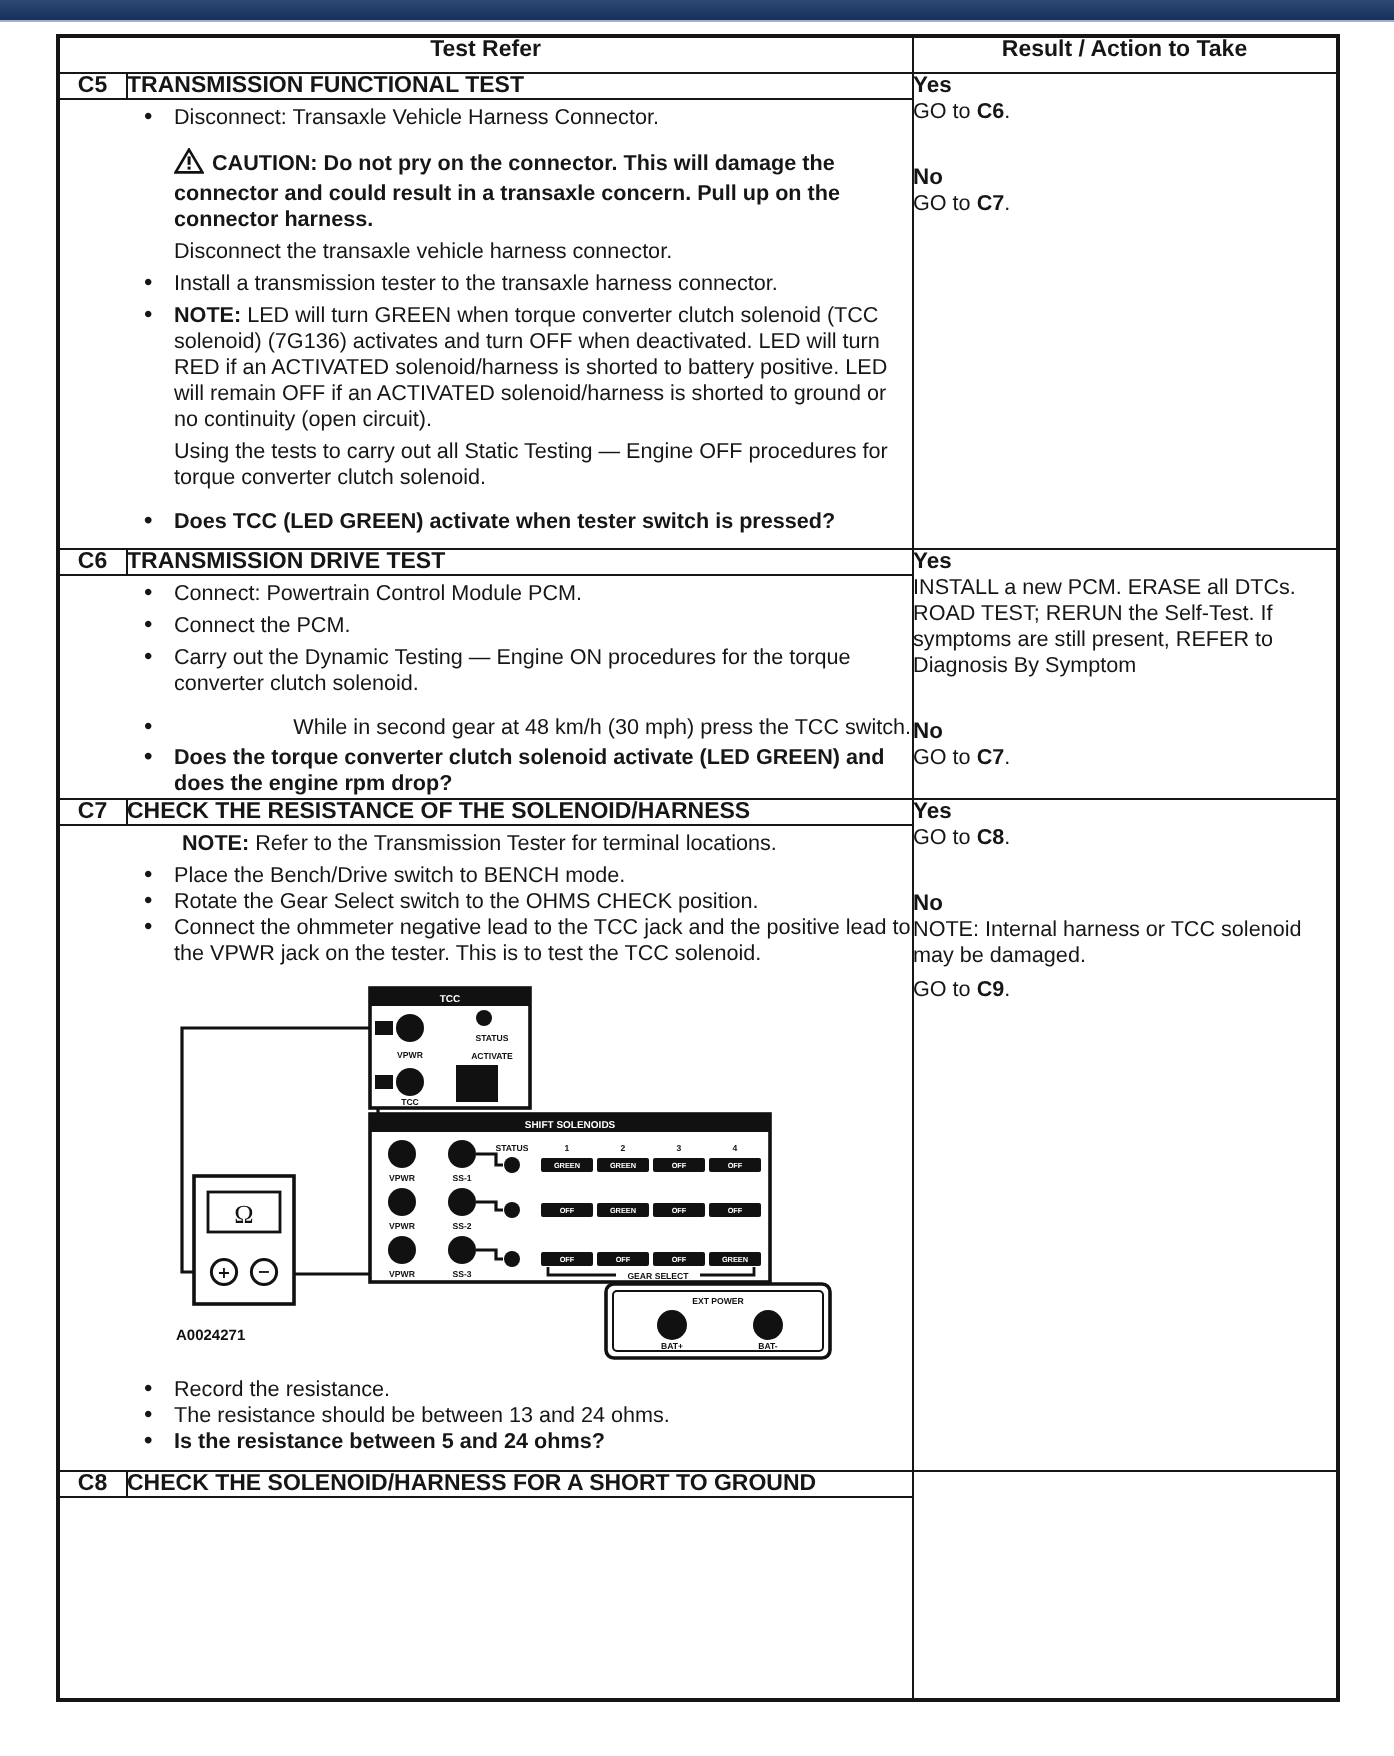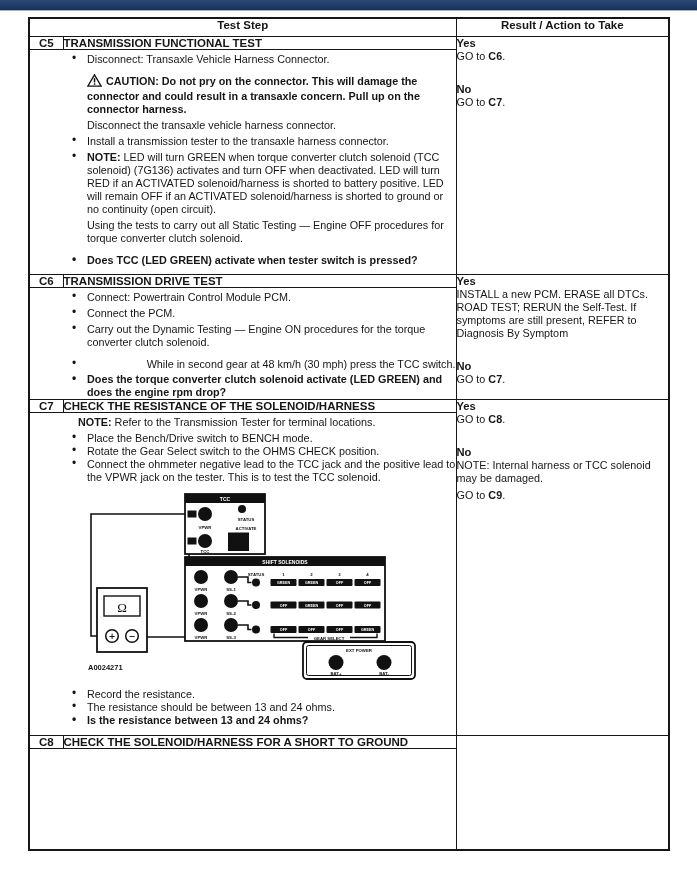--- a/index.html
+++ b/index.html
@@ -65,21 +65,21 @@
 
   <table class="diag">
     <colgroup>
         <col style="width:34px">
         <col style="width:393px">
         <col style="width:213px">
       </colgroup>
 
     <tbody>
         <tr>
-      <th class="h-step" colspan="2">Test Step</th>
+      <th class="h-step" colspan="2">Test Refer</th>
       <th class="h-result">Result / Action to Take</th>
     </tr>
 
     <tr>
       <td class="id-cell">C5</td>
       <td class="title-cell">TRANSMISSION FUNCTIONAL TEST</td>
       <td class="result-cell result-col r-c5" rowspan="2">
         <div class="res-label">Yes</div>
         <div class="res-line"><span>GO to </span><b>C6</b><span>.</span></div>
         <div class="res-label res-sp">No</div>
@@ -132,21 +132,21 @@
       <td class="result-cell result-col r-c7" rowspan="2">
         <div class="res-label">Yes</div>
         <div class="res-line"><span>GO to </span><b>C8</b><span>.</span></div>
         <div class="res-label res-sp">No</div>
         <div class="res-line">NOTE: Internal harness or TCC solenoid may be damaged.</div>
         <div class="res-line res-go"><span>GO to </span><b>C9</b><span>.</span></div>
       </td>
     </tr>
     <tr>
       <td class="body-cell" colspan="2" style="height:322px;">
-        <div class="para" style="margin-left:48px;"><span class="note-label">NOTE:</span><span> Refer to the Transmission Tester for terminal locations.</span></div>
+        <div class="para" style="margin-left:61px;"><span class="note-label">NOTE:</span><span> Refer to the Transmission Tester for terminal locations.</span></div>
         <div class="bullet">Place the Bench/Drive switch to BENCH mode.</div>
         <div class="bullet" style="margin-top:0;">Rotate the Gear Select switch to the OHMS CHECK position.</div>
         <div class="bullet" style="margin-top:0;">Connect the ohmmeter negative lead to the TCC jack and the positive lead to the VPWR jack on the tester. This is to test the TCC solenoid.</div>
 
         <div class="diagram-wrap">
           <svg width="340" height="192" viewBox="0 0 340 192">
 
             <path class="dln" d="M100,25 H3 V147 H17"></path>
             <path class="dln" d="M101,52 V148 H51"></path>
             <path class="dln" d="M289,148.5 V153"></path>
@@ -246,21 +246,21 @@
               <text x="24" y="149.8" style="font-size:8px;font-weight:bold;text-anchor:middle;fill:#111;font-family:'DejaVu Sans',sans-serif;">+</text>
               <text x="44" y="149.6" style="font-size:8px;font-weight:bold;text-anchor:middle;fill:#111;font-family:'DejaVu Sans',sans-serif;">−</text>
             </g>
 
             <text class="dtx-code" x="0" y="181">A0024271</text>
           </svg>
         </div>
 
         <div class="bullet">Record the resistance.</div>
         <div class="bullet" style="margin-top:0;">The resistance should be between 13 and 24 ohms.</div>
-        <div class="bullet q" style="margin-top:0;">Is the resistance between 13 and 24 ohms?</div>
+        <div class="bullet q" style="margin-top:0;">Is the resistance between 5 and 24 ohms?</div>
       </td>
     </tr>
 
     <tr>
       <td class="id-cell">C8</td>
       <td class="title-cell">CHECK THE SOLENOID/HARNESS FOR A SHORT TO GROUND</td>
       <td class="result-cell result-col" rowspan="2"></td>
     </tr>
     <tr>
       <td class="body-cell" colspan="2" style="height:100px;">

